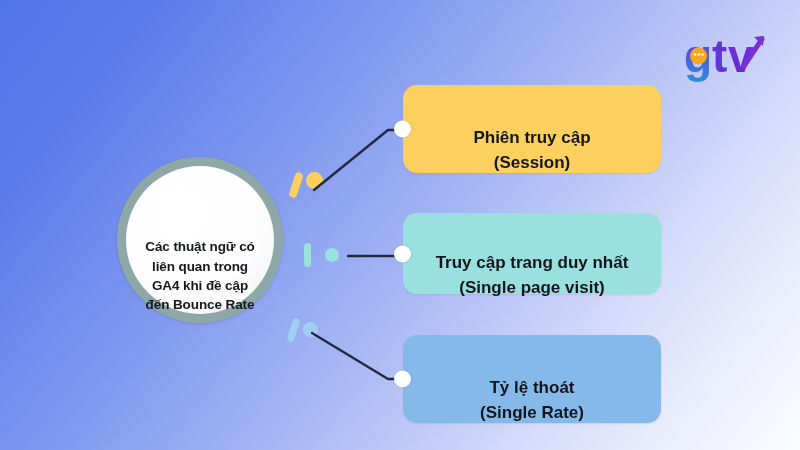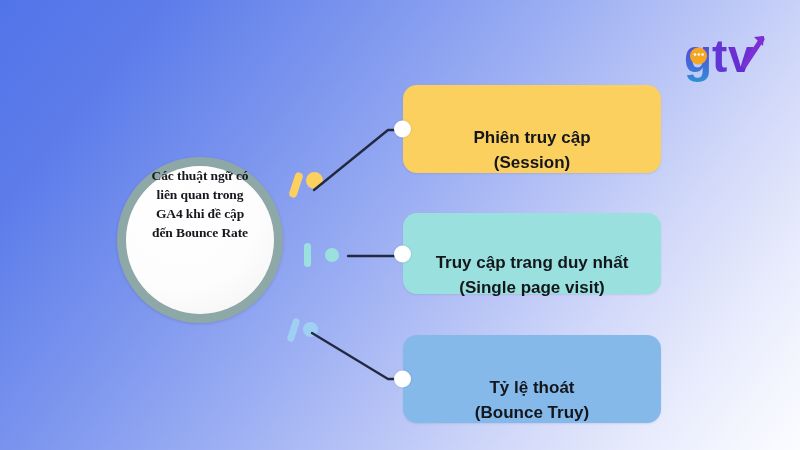--- a/index.html
+++ b/index.html
@@ -52,25 +52,24 @@
     display: flex;
     align-items: center;
     justify-content: center;
   }
   .hub-inner {
     width: 148px;
     height: 148px;
     border-radius: 50%;
     background: radial-gradient(circle at 38% 32%, #ffffff 0%, #fdfdfd 55%, #f1f1f1 100%);
     display: flex;
-    align-items: flex-start;
+    align-items: flex-end;
     justify-content: center;
     padding: 0 6px;
     box-sizing: border-box;
-    font-family: Liberation Serif, serif;
   }
   .hub-text {
     font-size: 13.5px;
     font-weight: bold;
     line-height: 1.42;
     color: #16181d;
     text-align: center;
     letter-spacing: -0.1px;
     white-space: pre-line;
   }
@@ -167,21 +166,21 @@
 
   <div class="card" id="card-single">
     <div class="card-notch"></div>
     <div class="card-text">Truy cập trang duy nhất
 (Single page visit)</div>
   </div>
 
   <div class="card" id="card-bounce">
     <div class="card-notch"></div>
     <div class="card-text">Tỷ lệ thoát
-(Bounce Truy)</div>
+(Single Rate)</div>
   </div>
 
   <svg class="logo" viewBox="0 0 86 56">
     <defs>
       <linearGradient id="gGrad" x1="0" y1="0" x2="0" y2="1">
         <stop offset="0%" stop-color="#6b2fd4"></stop>
         <stop offset="55%" stop-color="#4a5fd8"></stop>
         <stop offset="100%" stop-color="#2f8fd8"></stop>
       </linearGradient>
       <linearGradient id="tGrad" x1="0" y1="0" x2="0" y2="1">

